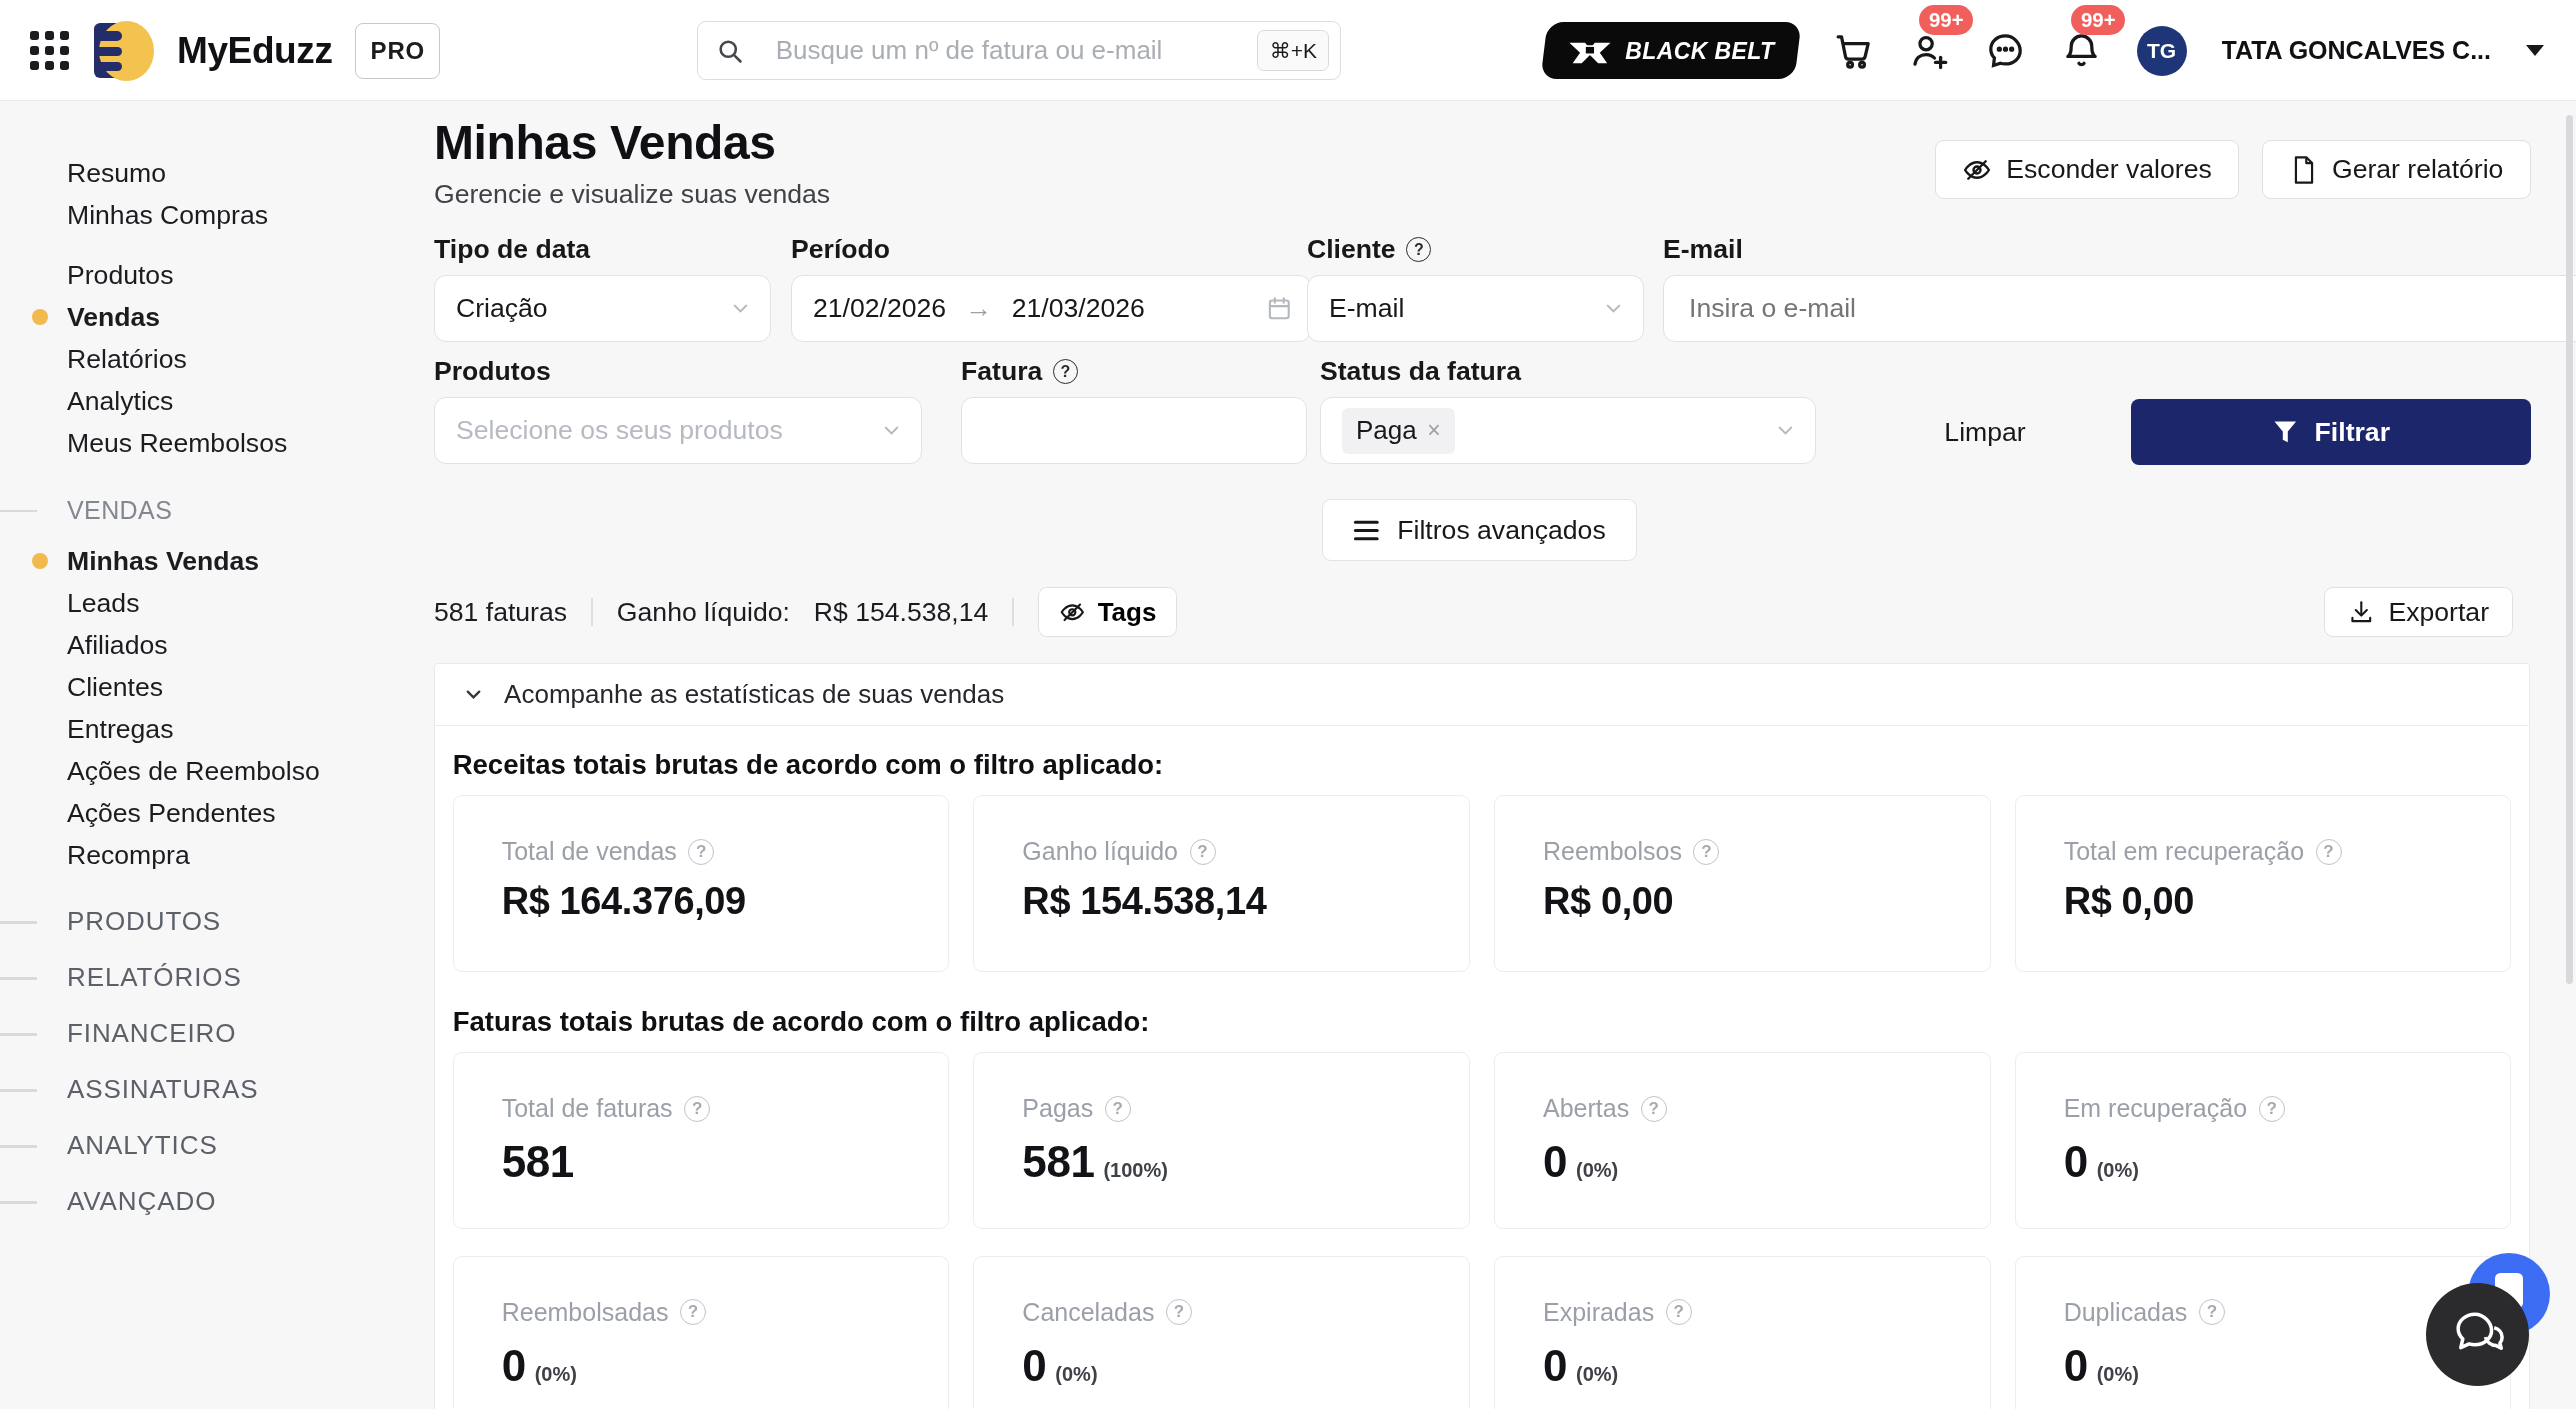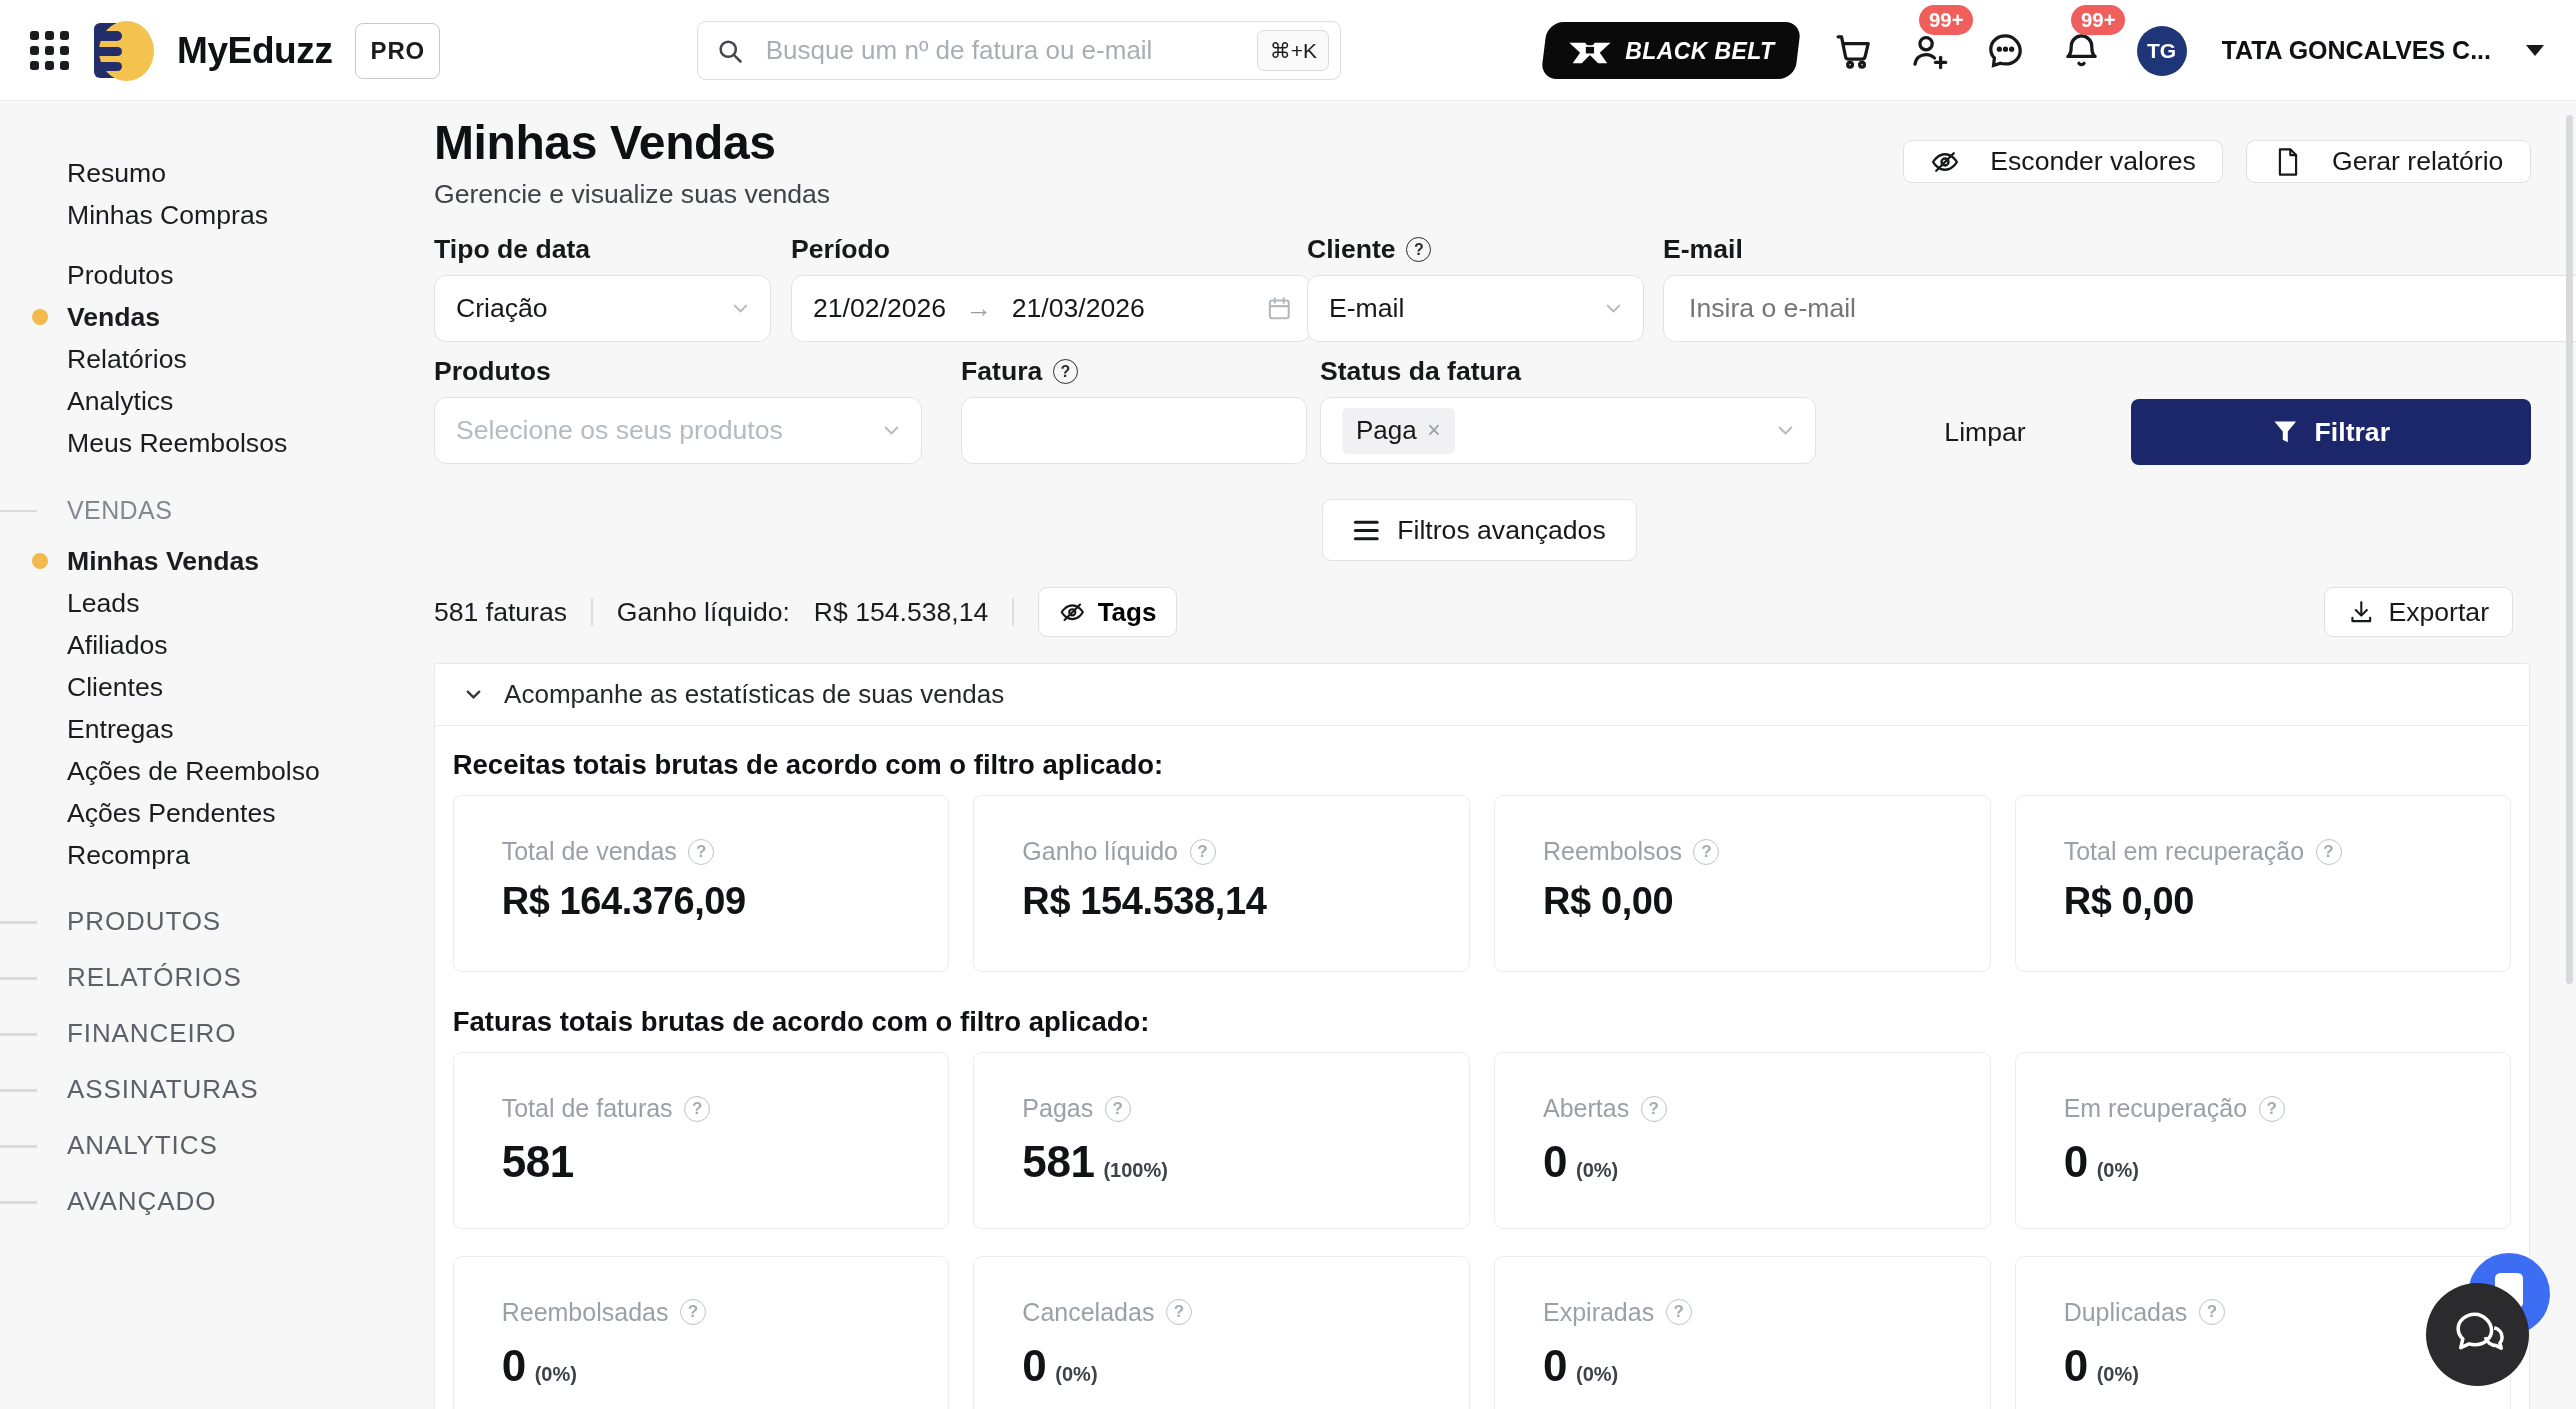--- a/index.html
+++ b/index.html
@@ -17,21 +17,21 @@
   .menu-grid { width:43px; height:43px; display:grid; grid-template-columns:repeat(3,9.8px); grid-template-rows:repeat(3,9.8px); gap:5.3px; align-content:center; justify-content:center; cursor:pointer; }
   .menu-grid span { background:#1b1c1f; border-radius:2.7px; }
   .logo { position:relative; width:60px; height:60px; }
   .logo .lnavy { position:absolute; left:0; top:2.7px; width:32px; height:55px; background:#232d6a; border-radius:6.2px; }
   .logo .lsun  { position:absolute; right:0; top:0; width:55px; height:60px; background:#f4c24f; border-radius:50%; }
   .logo .tooth { position:absolute; left:2.7px; width:25px; height:9.8px; background:#232d6a; border-radius:0 5.3px 5.3px 0; }
   .t1{top:10.6px} .t2{top:26px} .t3{top:41px}
   .brand { font-size:37px; font-weight:700; letter-spacing:-0.4px; color:#101114; }
   .pro-badge { border:1.8px solid #c6c8cc; border-radius:8px; padding:13px 14px; font-size:24px; font-weight:600; color:#1b1c1f; letter-spacing:0.9px; }
 
-  .hdr-search { position:absolute; left:697px; top:21px; width:644px; height:59px; background:#fff; border:1.8px solid #dcdde1; border-radius:8.9px; display:flex; align-items:center; padding:0 10.6px 0 17.7px; gap:22px; }
+  .hdr-search { position:absolute; left:697px; top:21px; width:644px; height:59px; background:#fff; border:1.8px solid #dcdde1; border-radius:8.9px; display:flex; align-items:center; padding:0 10.6px 0 17.7px; gap:32px; }
   .hdr-search input { flex:1; border:none; outline:none; font-size:26px; color:#17181a; font-family:inherit; background:transparent; }
   .hdr-search input::placeholder { color:#a9adb4; }
   .kbd { border:1.8px solid #d9dade; background:#fafafb; border-radius:7px; height:41px; padding:0 11.5px; display:flex; align-items:center; font-size:21px; color:#1b1c1f; }
 
   .hdr-right { position:absolute; right:32px; top:0; height:101px; display:flex; align-items:center; gap:35px; }
   .blackbelt { height:57px; padding:0 23px; background:#0a0a0b; border-radius:16px; transform:skewX(-7deg); display:flex; align-items:center; gap:12.4px; cursor:pointer; }
   .blackbelt .inner { transform:skewX(7deg); display:flex; align-items:center; gap:12.4px; }
   .blackbelt .bb-label { color:#fff; font-size:23px; font-weight:700; font-style:italic; letter-spacing:0.4px; white-space:nowrap; }
   .icon-wrap { position:relative; cursor:pointer; }
   .badge99 { position:absolute; top:-25px; left:10.6px; background:#f15f5c; color:#fff; font-size:20.4px; font-weight:700; border-radius:15px; height:30px; padding:0 9.8px; display:flex; align-items:center; }
@@ -47,21 +47,21 @@
   .side-sec { position:relative; height:42px; line-height:42px; padding-left:67px; font-size:25px; color:#83878f; letter-spacing:0.4px; }
   .side-sec .rule, .side-col .rule { position:absolute; left:0; top:50%; width:37px; height:2.7px; background:#d8dadd; }
   .side-col { position:relative; height:56px; line-height:56px; padding-left:67px; font-size:26px; color:#5c6068; letter-spacing:0.9px; cursor:pointer; }
   .mt20{margin-top:17.7px} .mt28{margin-top:25px} .mt10{margin-top:8.9px}
 
   
   .main { position:absolute; left:434px; top:101px; width:2142px; height:1308px; }
   .page-title { position:absolute; left:0; top:14px; font-size:48px; font-weight:700; color:#0f1013; letter-spacing:-0.4px; }
   .page-sub { position:absolute; left:0; top:78px; font-size:26.6px; color:#3f4248; }
   .page-actions { position:absolute; right:45px; top:39px; display:flex; gap:23px; }
-  .btn-white { height:43px; background:#fff; border:1.8px solid #dfe0e4; border-radius:8.9px; display:flex; align-items:center; gap:30px; padding:0 26.6px; font-size:26.6px; color:#17181a; cursor:pointer; white-space:nowrap; }
+  .btn-white { height:59px; background:#fff; border:1.8px solid #dfe0e4; border-radius:8.9px; display:flex; align-items:center; gap:14px; padding:0 26.6px; font-size:26.6px; color:#17181a; cursor:pointer; white-space:nowrap; }
 
   .flabel { position:absolute; font-size:26.6px; font-weight:700; color:#17181a; display:flex; align-items:center; gap:10.6px; white-space:nowrap; }
   .field { position:absolute; height:67px; background:#fff; border:1.8px solid #e1e2e6; border-radius:12px; display:flex; align-items:center; padding:0 17.7px 0 21px; font-size:26.6px; color:#17181a; cursor:pointer; }
   .field .ph { color:#b6bac1; }
   .field .spacer { flex:1; }
   .chip { background:#f1f1f3; border-radius:6.2px; height:46px; display:flex; align-items:center; gap:10.6px; padding:0 14px; font-size:26px; }
   .chip .x { color:#9aa0a8; font-size:23px; cursor:pointer; }
   .arrow-sep { color:#9aa0a6; font-size:26.6px; padding:0 19.5px; }
   .link-btn { position:absolute; font-size:26.6px; color:#17181a; display:flex; align-items:center; justify-content:center; cursor:pointer; }
   .btn-navy { position:absolute; background:#1c276b; border:none; border-radius:8px; color:#fff; font-size:26.6px; font-weight:700; display:flex; align-items:center; justify-content:center; gap:16px; cursor:pointer; }

